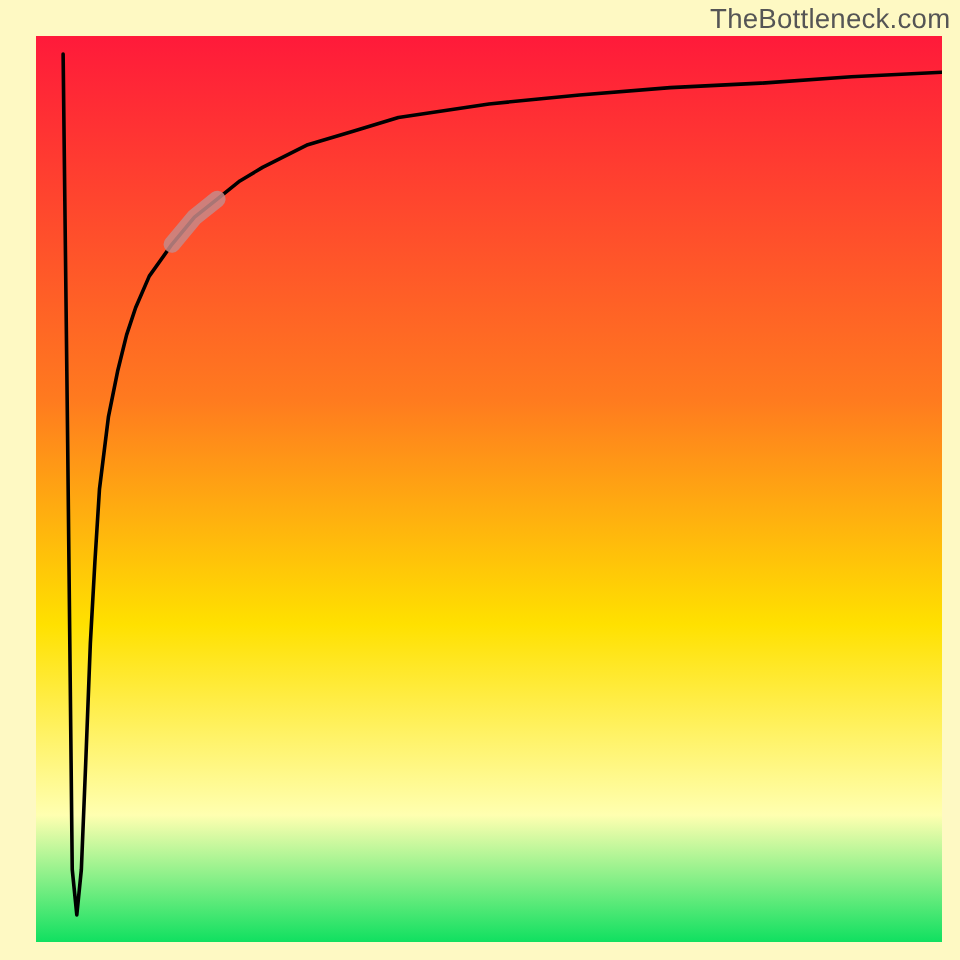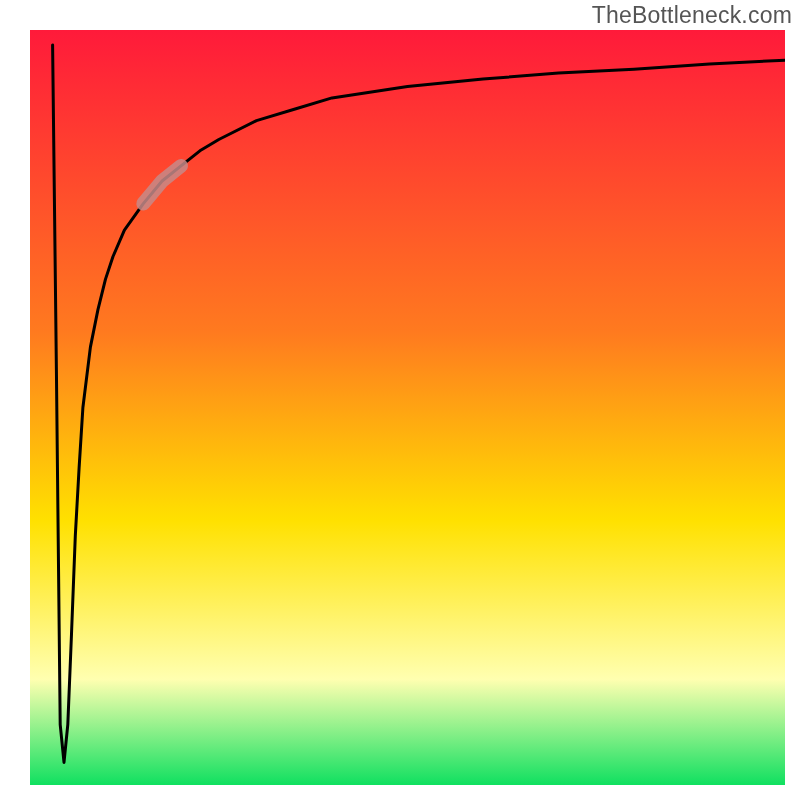--- a/index.html
+++ b/index.html
@@ -7,21 +7,21 @@
     padding: 0;
     width: 800px;
     height: 800px;
     background: #000;
     font-family: Arial, Helvetica, sans-serif;
   }
   .frame {
     position: relative;
     width: 800px;
     height: 800px;
-    background: #ffffff;
+    background: #fef9c3;
   }
   .watermark {
     position: absolute;
     top: 2px;
     right: 8px;
     color: #555;
     font-size: 23px;
     font-weight: 500;
     letter-spacing: 0.2px;
     user-select: none;

